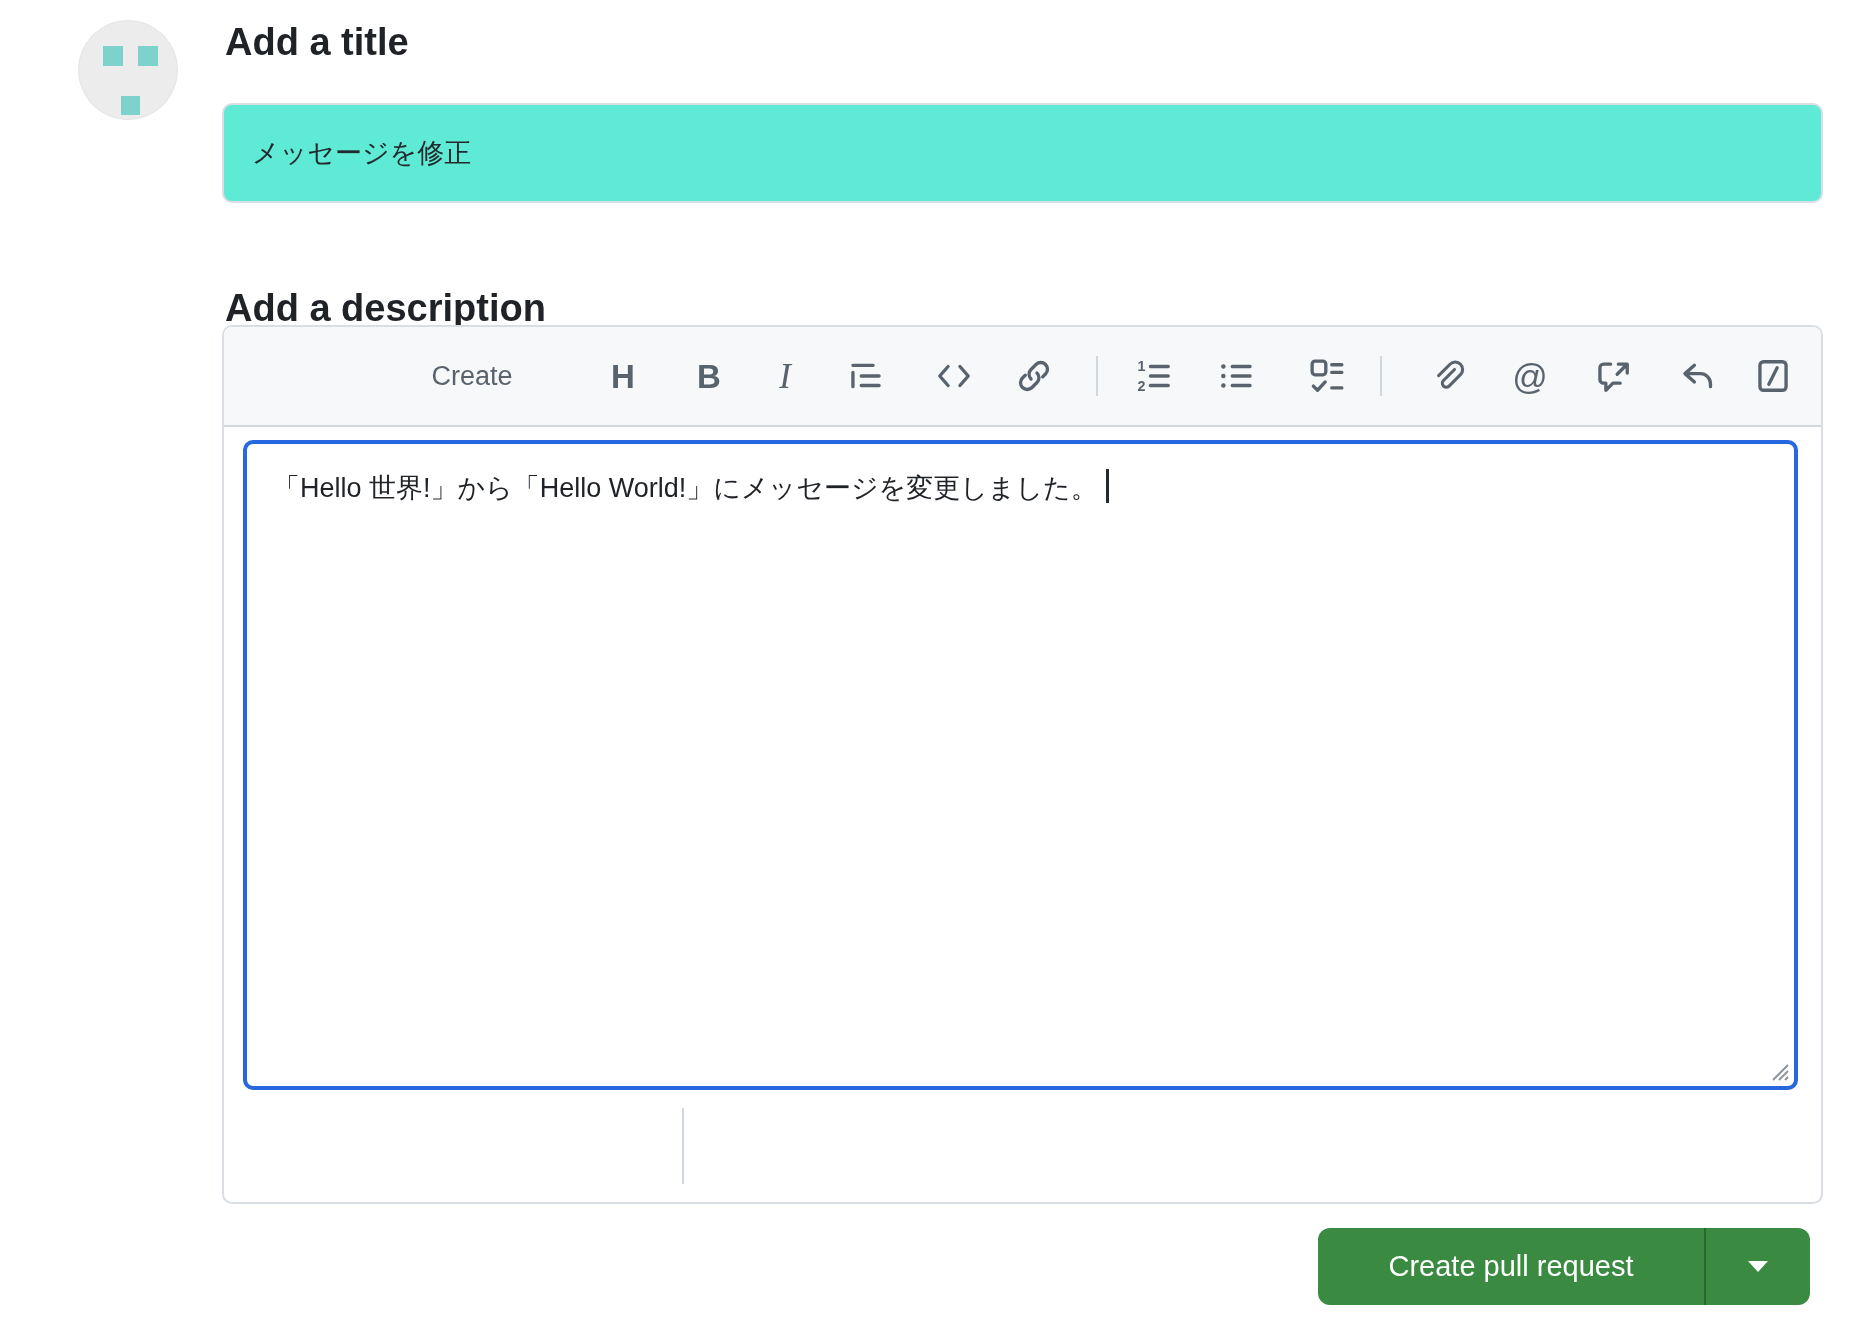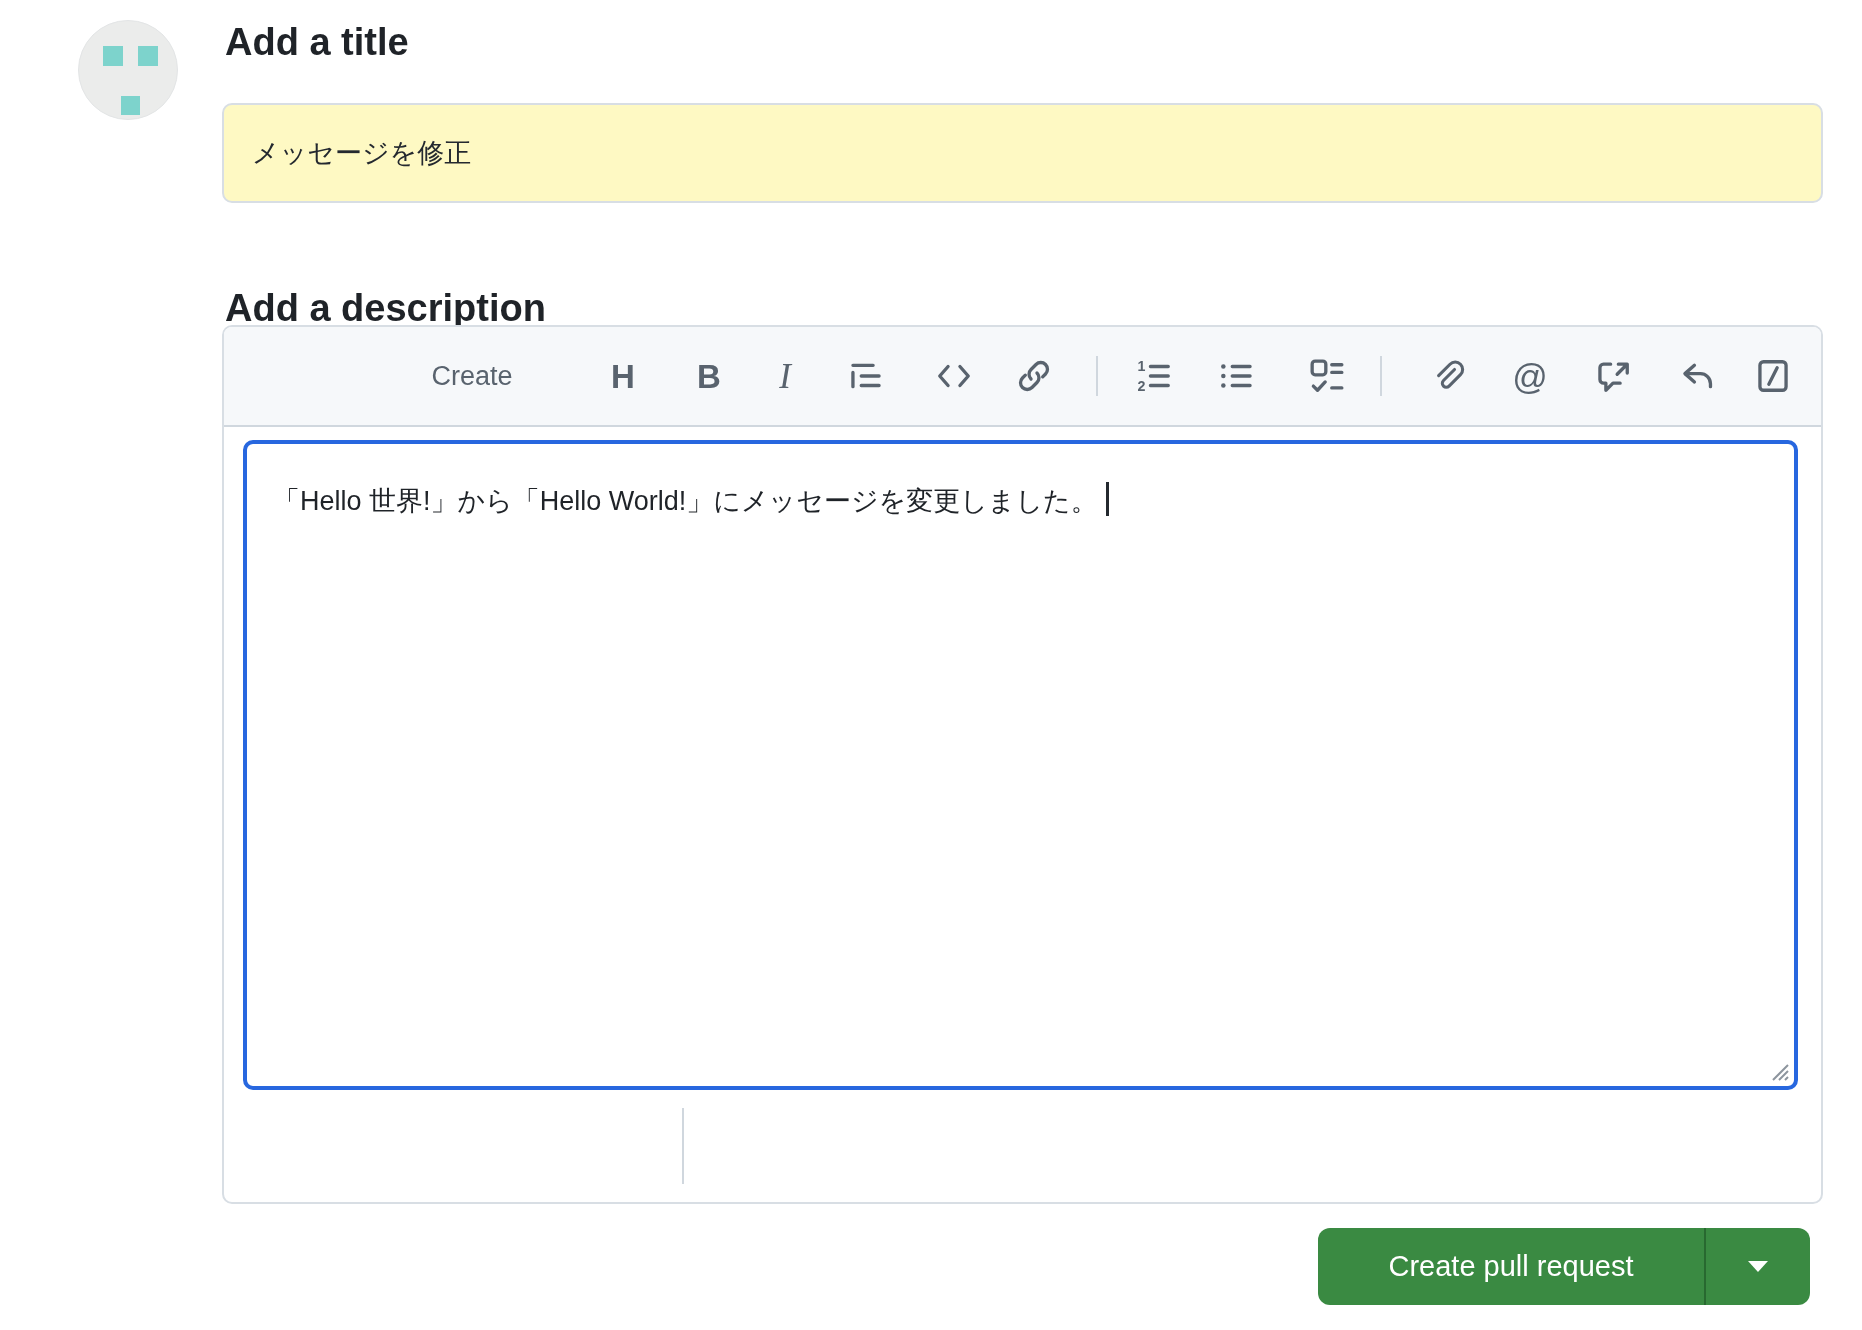--- a/index.html
+++ b/index.html
@@ -12,21 +12,21 @@
   .avatar .sq{position:absolute;background:var(--identicon_teal,#7dd3cc);}
   .sq1{left:24px;top:25px;width:20px;height:20px;}
   .sq2{left:59px;top:25px;width:20px;height:20px;}
   .sq3{left:42px;top:75px;width:19px;height:19px;}
 
   .h-label{position:absolute;font-size:38px;font-weight:700;color:var(--text,#1f2328);line-height:34px;}
 
   
   .title-input{position:absolute;left:222px;top:103px;width:1601px;height:100px;box-sizing:border-box;
                border:2px solid var(--border,#d8dee4);border-radius:10px;padding:18px 28px;font-size:27px;
-               color:#24292f;font-family:inherit;background:#fef9c3;outline:none;}
+               color:#24292f;font-family:inherit;background:#5eead4;outline:none;}
 
   
   .editor{position:absolute;left:222px;top:325px;width:1601px;height:879px;box-sizing:border-box;
           background:#fff;border:2px solid var(--border,#d8dee4);border-radius:10px;}
   .toolbar{position:absolute;left:0;top:0;right:0;height:98px;background:var(--toolbar_bg,#f6f8fa);
            border-bottom:2px solid #d0d7de;border-radius:8px 8px 0 0;}
   .write-tab{position:absolute;left:-2px;top:-2px;width:162px;height:104px;box-sizing:border-box;
              background:#fff;border:2px solid var(--border,#d8dee4);border-bottom:none;
              border-radius:10px 10px 0 0;display:flex;align-items:center;justify-content:center;
              font-size:27px;font-weight:500;color:var(--text,#1f2328);z-index:3;cursor:pointer;}
@@ -38,21 +38,21 @@
   .tglyph{font-size:33px;line-height:1;}
   .tglyph.b{font-weight:800;}
   .tglyph.h{font-weight:600;}
   .tglyph.i{font-family:"Liberation Serif","DejaVu Serif",serif;font-style:italic;font-weight:500;font-size:35px;}
   .tglyph.at{font-size:35px;font-weight:500;}
   .tb-div{position:absolute;top:29px;width:2px;height:40px;background:#d0d7de;}
 
   
   .desc-box{position:absolute;left:19px;top:113px;width:1555px;height:650px;box-sizing:border-box;
             border:4px solid var(--accent_blue,#2767df);border-radius:10px;background:#fff;
-            padding:37px 26px;font-size:27px;line-height:40px;color:var(--text,#1f2328);cursor:text;}
+            padding:24px 26px;font-size:27px;line-height:40px;color:var(--text,#1f2328);cursor:text;}
   .caret-bar{display:inline-block;width:3px;height:34px;background:#24292f;margin-left:8px;vertical-align:-6px;}
   .resize-handle{position:absolute;right:3px;bottom:3px;color:#8d959e;cursor:nwse-resize;}
   .foot-div{position:absolute;left:458px;top:781px;width:2px;height:76px;background:#d0d7de;}
   .foot-link{cursor:pointer;}
 
   
   .cpr{position:absolute;left:1318px;top:1228px;width:492px;height:77px;border-radius:12px;
        background:var(--button_green,#3a8a42);display:flex;overflow:hidden;color:#fff;}
   .cpr-main{flex:1;display:flex;align-items:center;justify-content:center;font-size:29px;cursor:pointer;}
   .cpr-sep{width:2px;background:rgba(20,65,26,0.45);}

